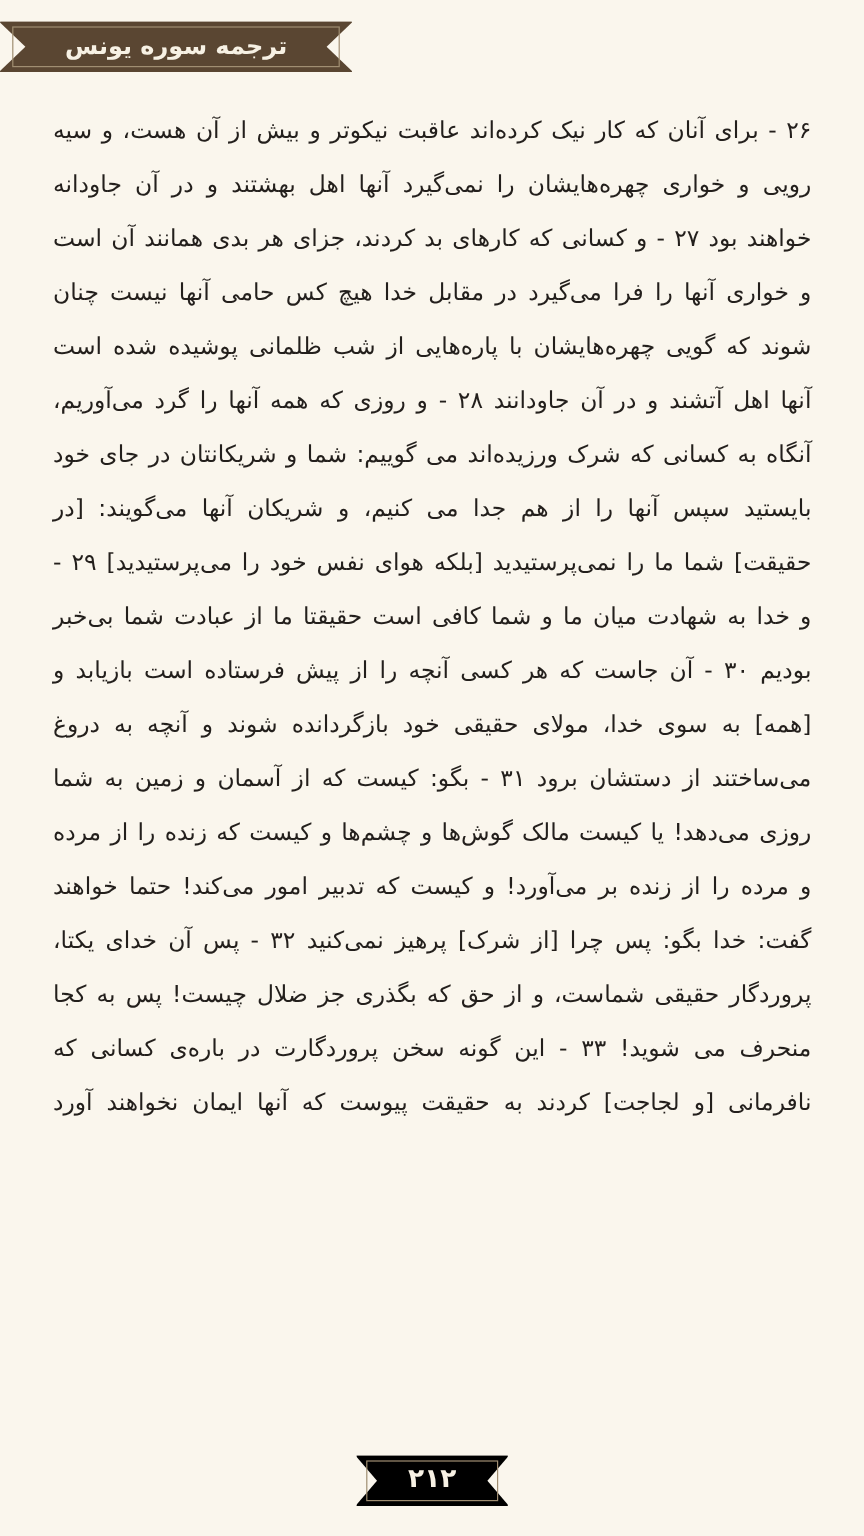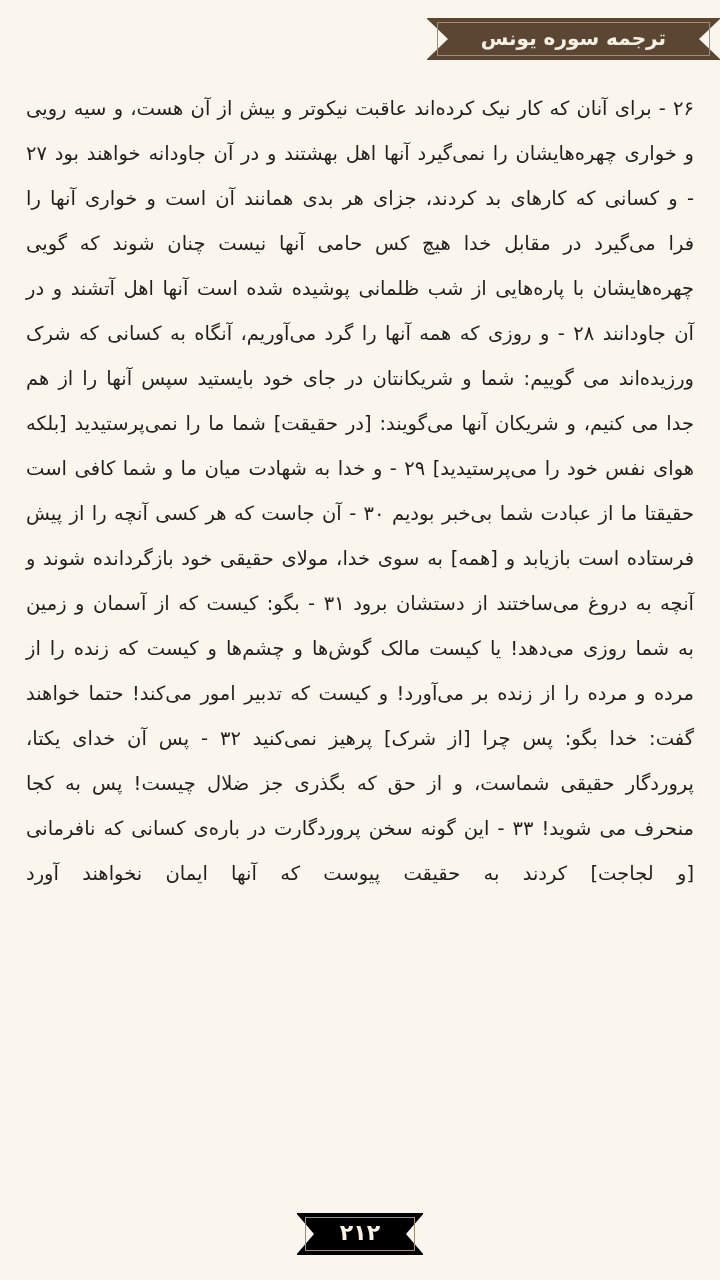--- a/index.html
+++ b/index.html
@@ -14,21 +14,21 @@
     overflow: hidden;
     position: relative;
   }
 
   
   .header {
     width: 100%;
     height: 78px;
     display: flex;
     align-items: center;
-    justify-content: flex-start;
+    justify-content: flex-end;
     position: relative;
   }
   .banner {
     position: relative;
     background: #5a4632;
     color: #f7f1e4;
     padding: 10px 54px 12px 54px;
     font-size: 20px;
     font-weight: bold;
     letter-spacing: 0.5px;
@@ -66,21 +66,21 @@
     pointer-events: none;
     z-index: 1;
   }
 
   
   .content {
     position: absolute;
     top: 86px;
     left: 0;
     right: 0;
-    padding: 0 26px;
+    padding: 0 44px;
     box-sizing: border-box;
   }
   .ayah-text {
     direction: rtl;
     text-align: justify;
     text-align-last: justify;
     color: #231f1c;
     font-size: 19.5px;
     line-height: 45px;
     font-family: "DejaVu Sans", sans-serif;

